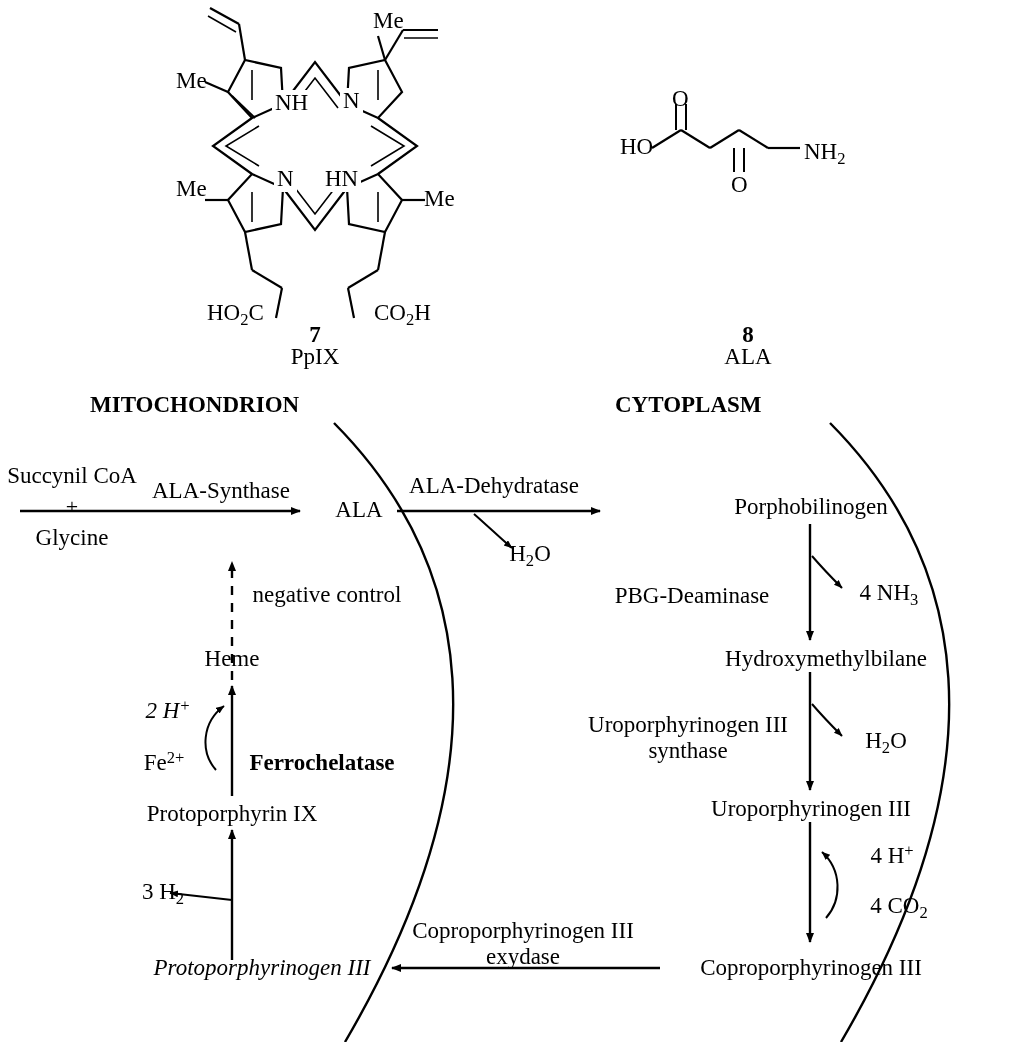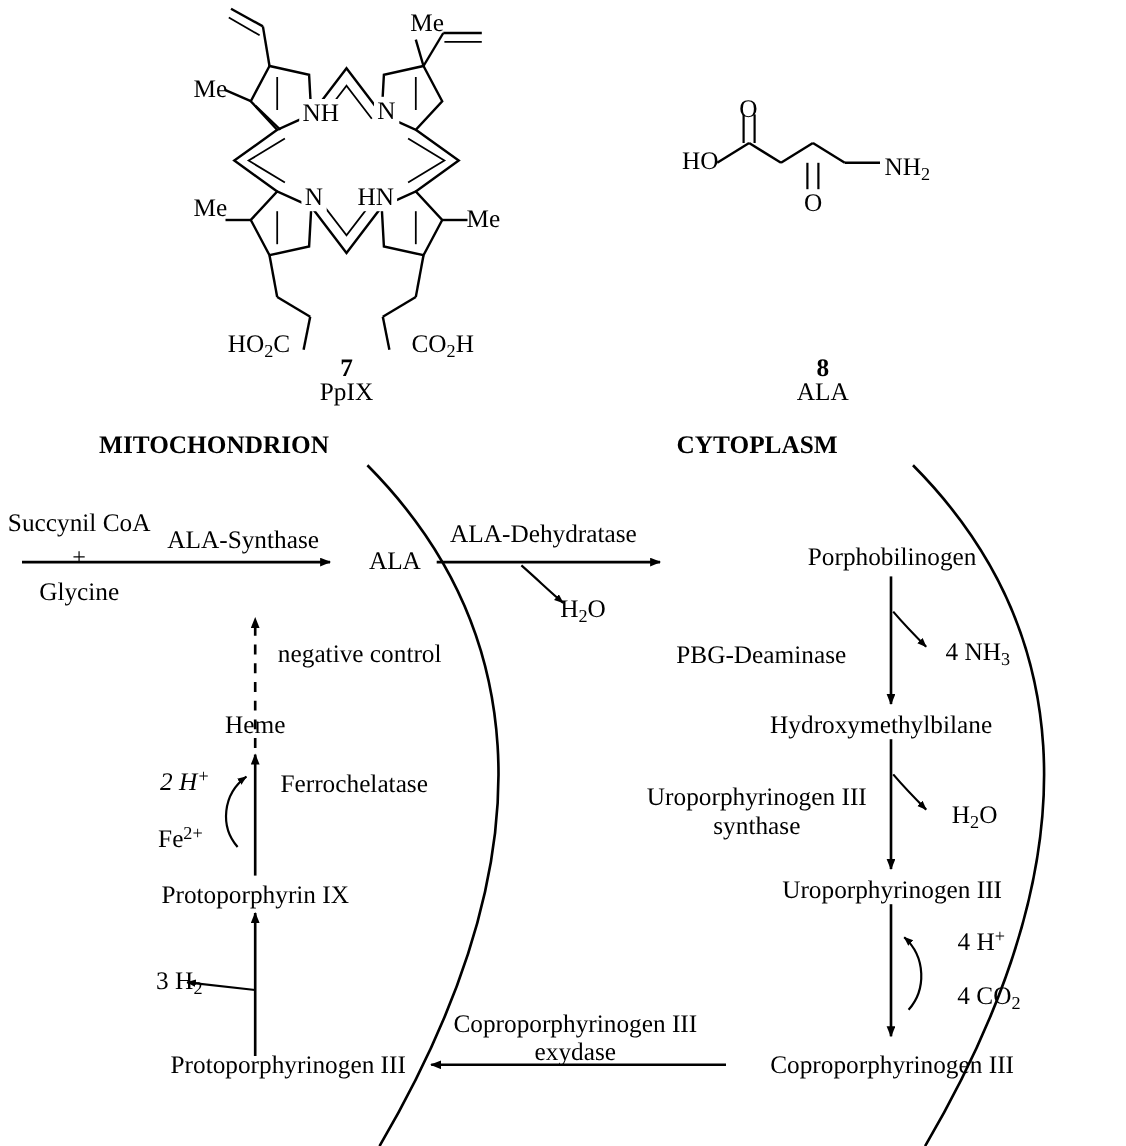--- a/index.html
+++ b/index.html
@@ -192,33 +192,33 @@
 
   <div class="lbl center" style="left:221px; top:478px;">ALA-Synthase</div>
   <div class="lbl center" style="left:494px; top:473px;">ALA-Dehydratase</div>
   <div class="lbl center" style="left:530px; top:541px;">H<sub>2</sub>O</div>
 
   <div class="lbl center" style="left:327px; top:582px;">negative control</div>
   <div class="lbl center" style="left:232px; top:646px;">Heme</div>
 
   <div class="lbl center" style="left:168px; top:696px;font-style:italic;">2 H<sup>+</sup></div>
   <div class="lbl center" style="left:164px; top:748px;">Fe<sup>2+</sup></div>
-  <div class="lbl center" style="left:322px; top:700px;">Ferrochelatase</div>
+  <div class="lbl center" style="left:322px; top:750px;font-weight:bold;">Ferrochelatase</div>
 
   <div class="lbl center" style="left:232px; top:801px;">Protoporphyrin IX</div>
   <div class="lbl center" style="left:163px; top:879px;">3 H<sub>2</sub></div>
-  <div class="lbl center" style="left:262px; top:955px;">Protoporphyrinogen III</div>
+  <div class="lbl center" style="left:262px; top:955px;font-style:italic;">Protoporphyrinogen III</div>
 
   <div class="lbl two center" style="left:523px; top:918px; width:230px;">Coproporphyrinogen III exydase</div>
 
   <div class="lbl center" style="left:811px; top:494px;">Porphobilinogen</div>
   <div class="lbl center" style="left:692px; top:583px;">PBG-Deaminase</div>
   <div class="lbl center" style="left:889px; top:580px;">4 NH<sub>3</sub></div>
 
-  <div class="lbl center" style="left:801px; top:646px;">Hydroxymethylbilane</div>
+  <div class="lbl center" style="left:826px; top:646px;">Hydroxymethylbilane</div>
   <div class="lbl two center" style="left:688px; top:712px; width:200px;">Uroporphyrinogen III synthase</div>
   <div class="lbl center" style="left:886px; top:728px;">H<sub>2</sub>O</div>
 
   <div class="lbl center" style="left:811px; top:796px;">Uroporphyrinogen III</div>
   <div class="lbl center" style="left:892px; top:841px;">4 H<sup>+</sup></div>
   <div class="lbl center" style="left:899px; top:893px;">4 CO<sub>2</sub></div>
 
   <div class="lbl center" style="left:811px; top:955px;">Coproporphyrinogen III</div>
 
 </div>

